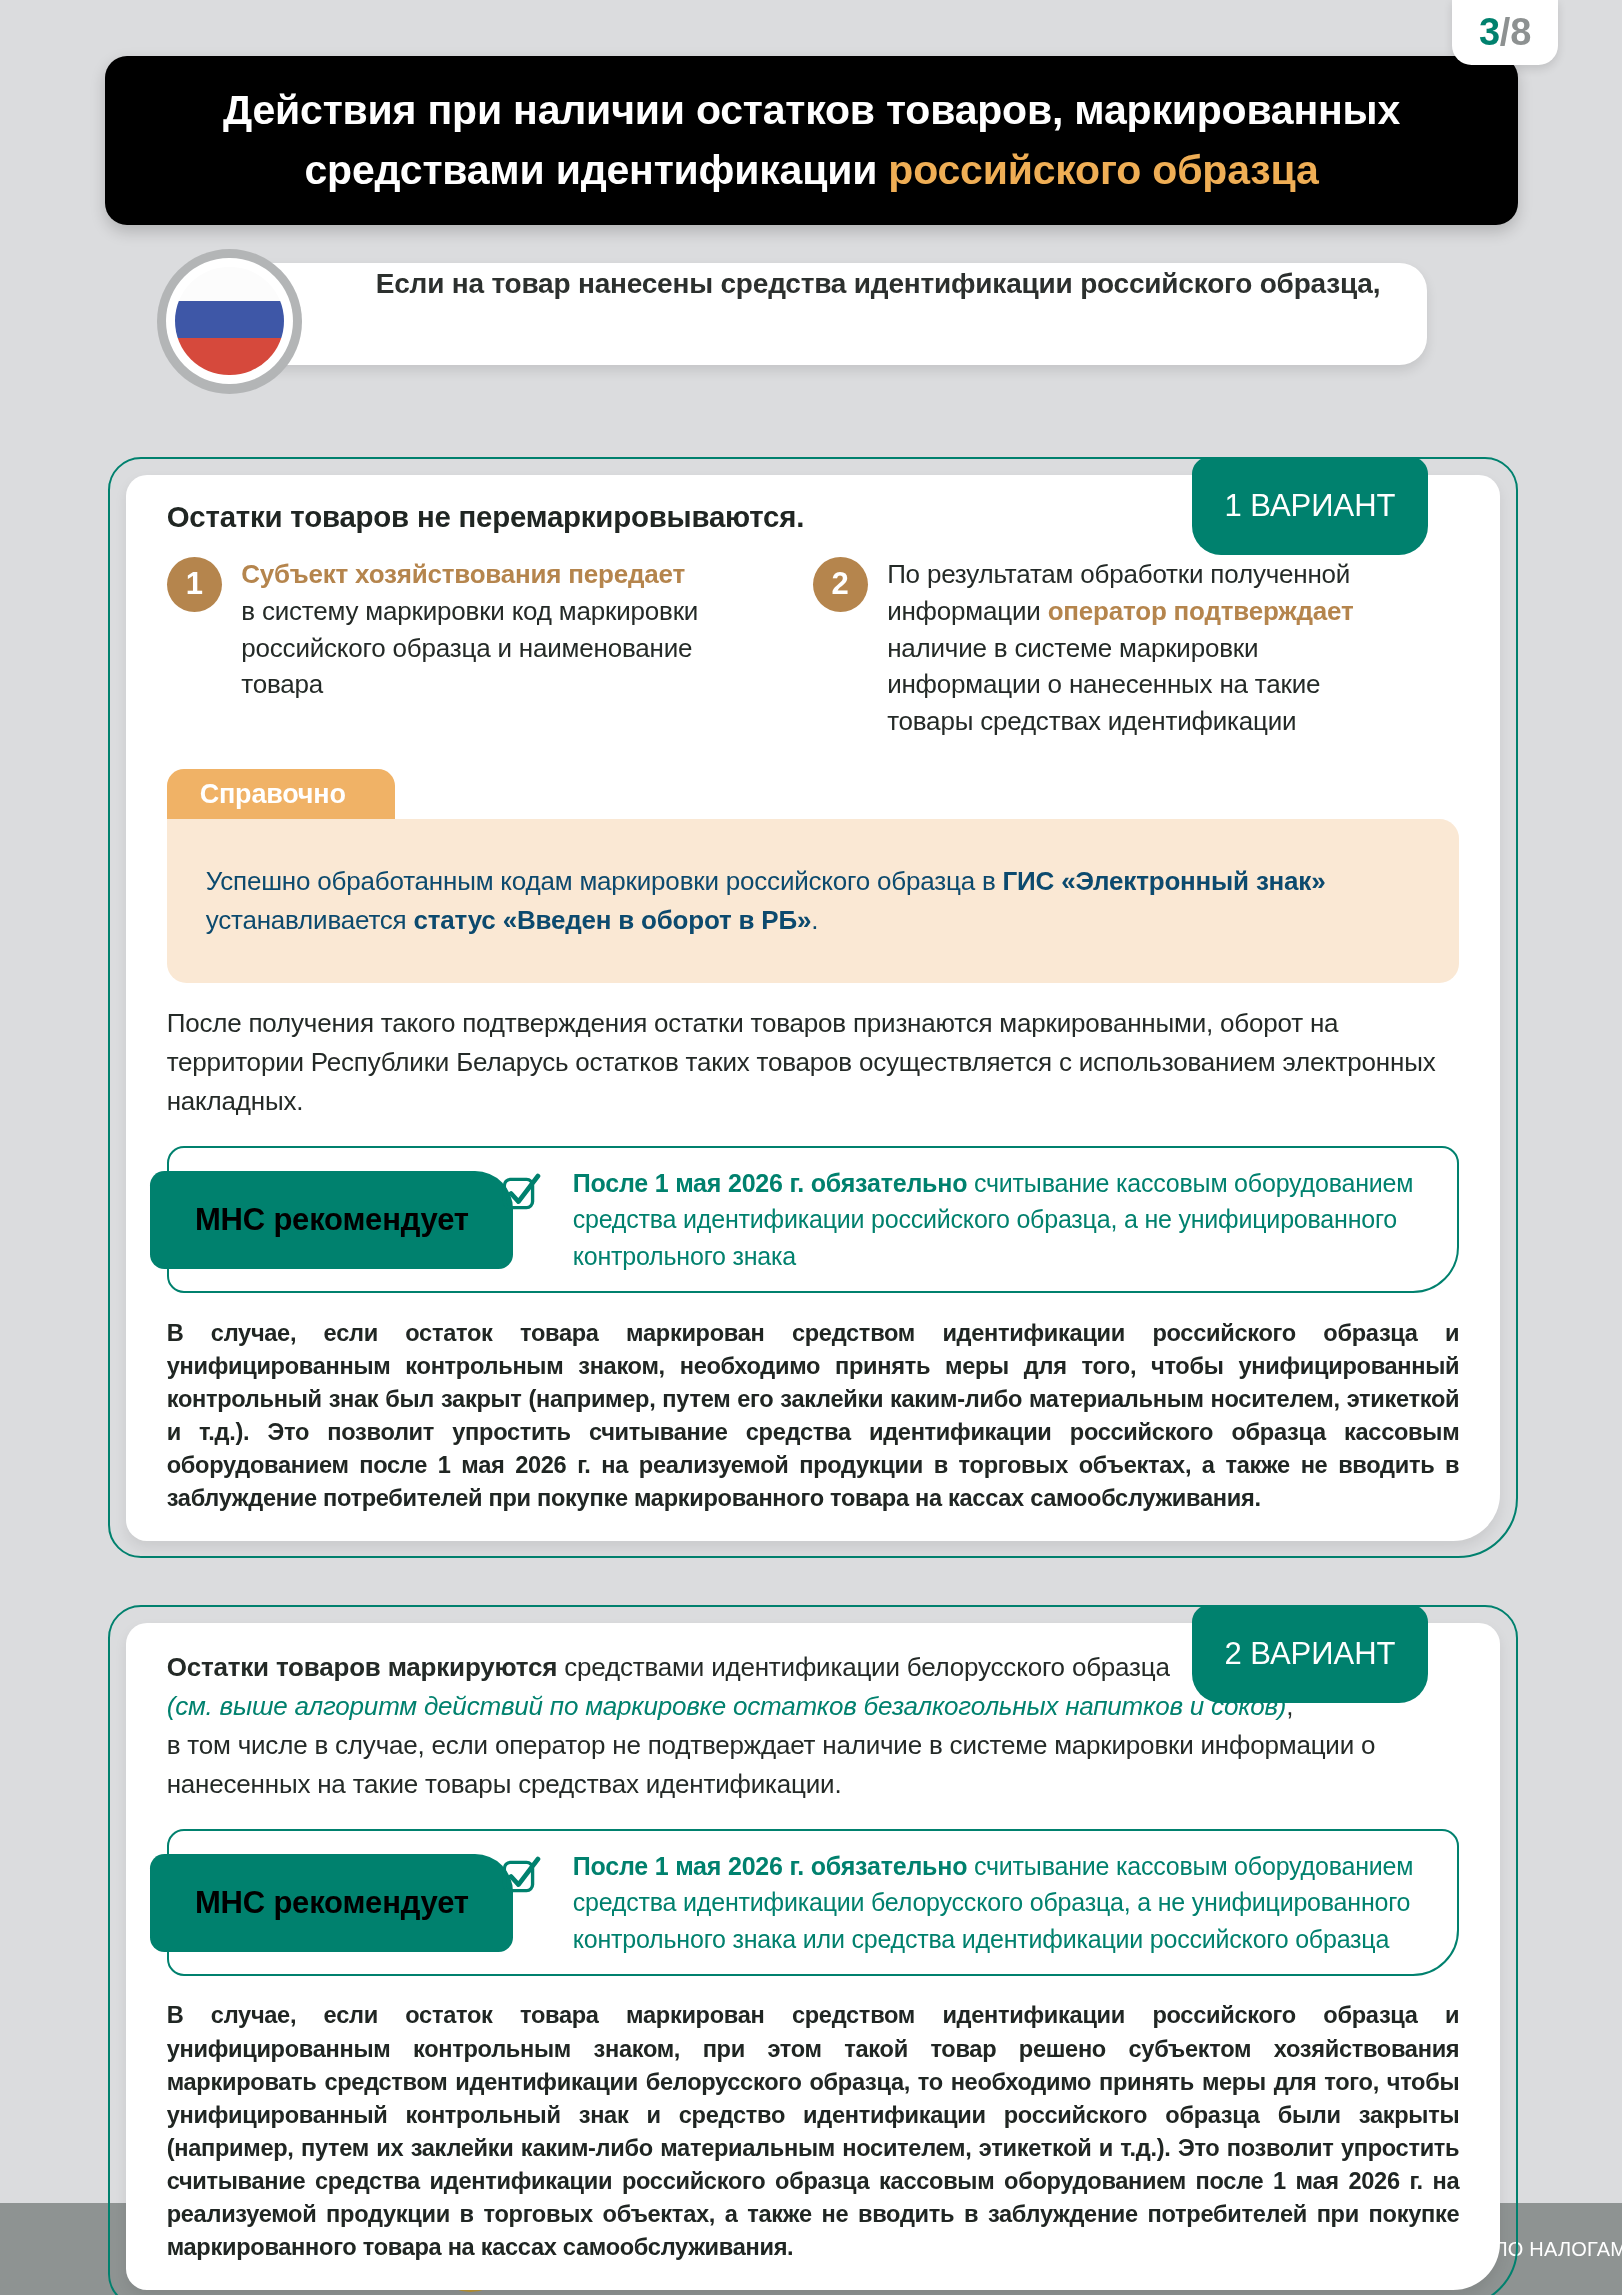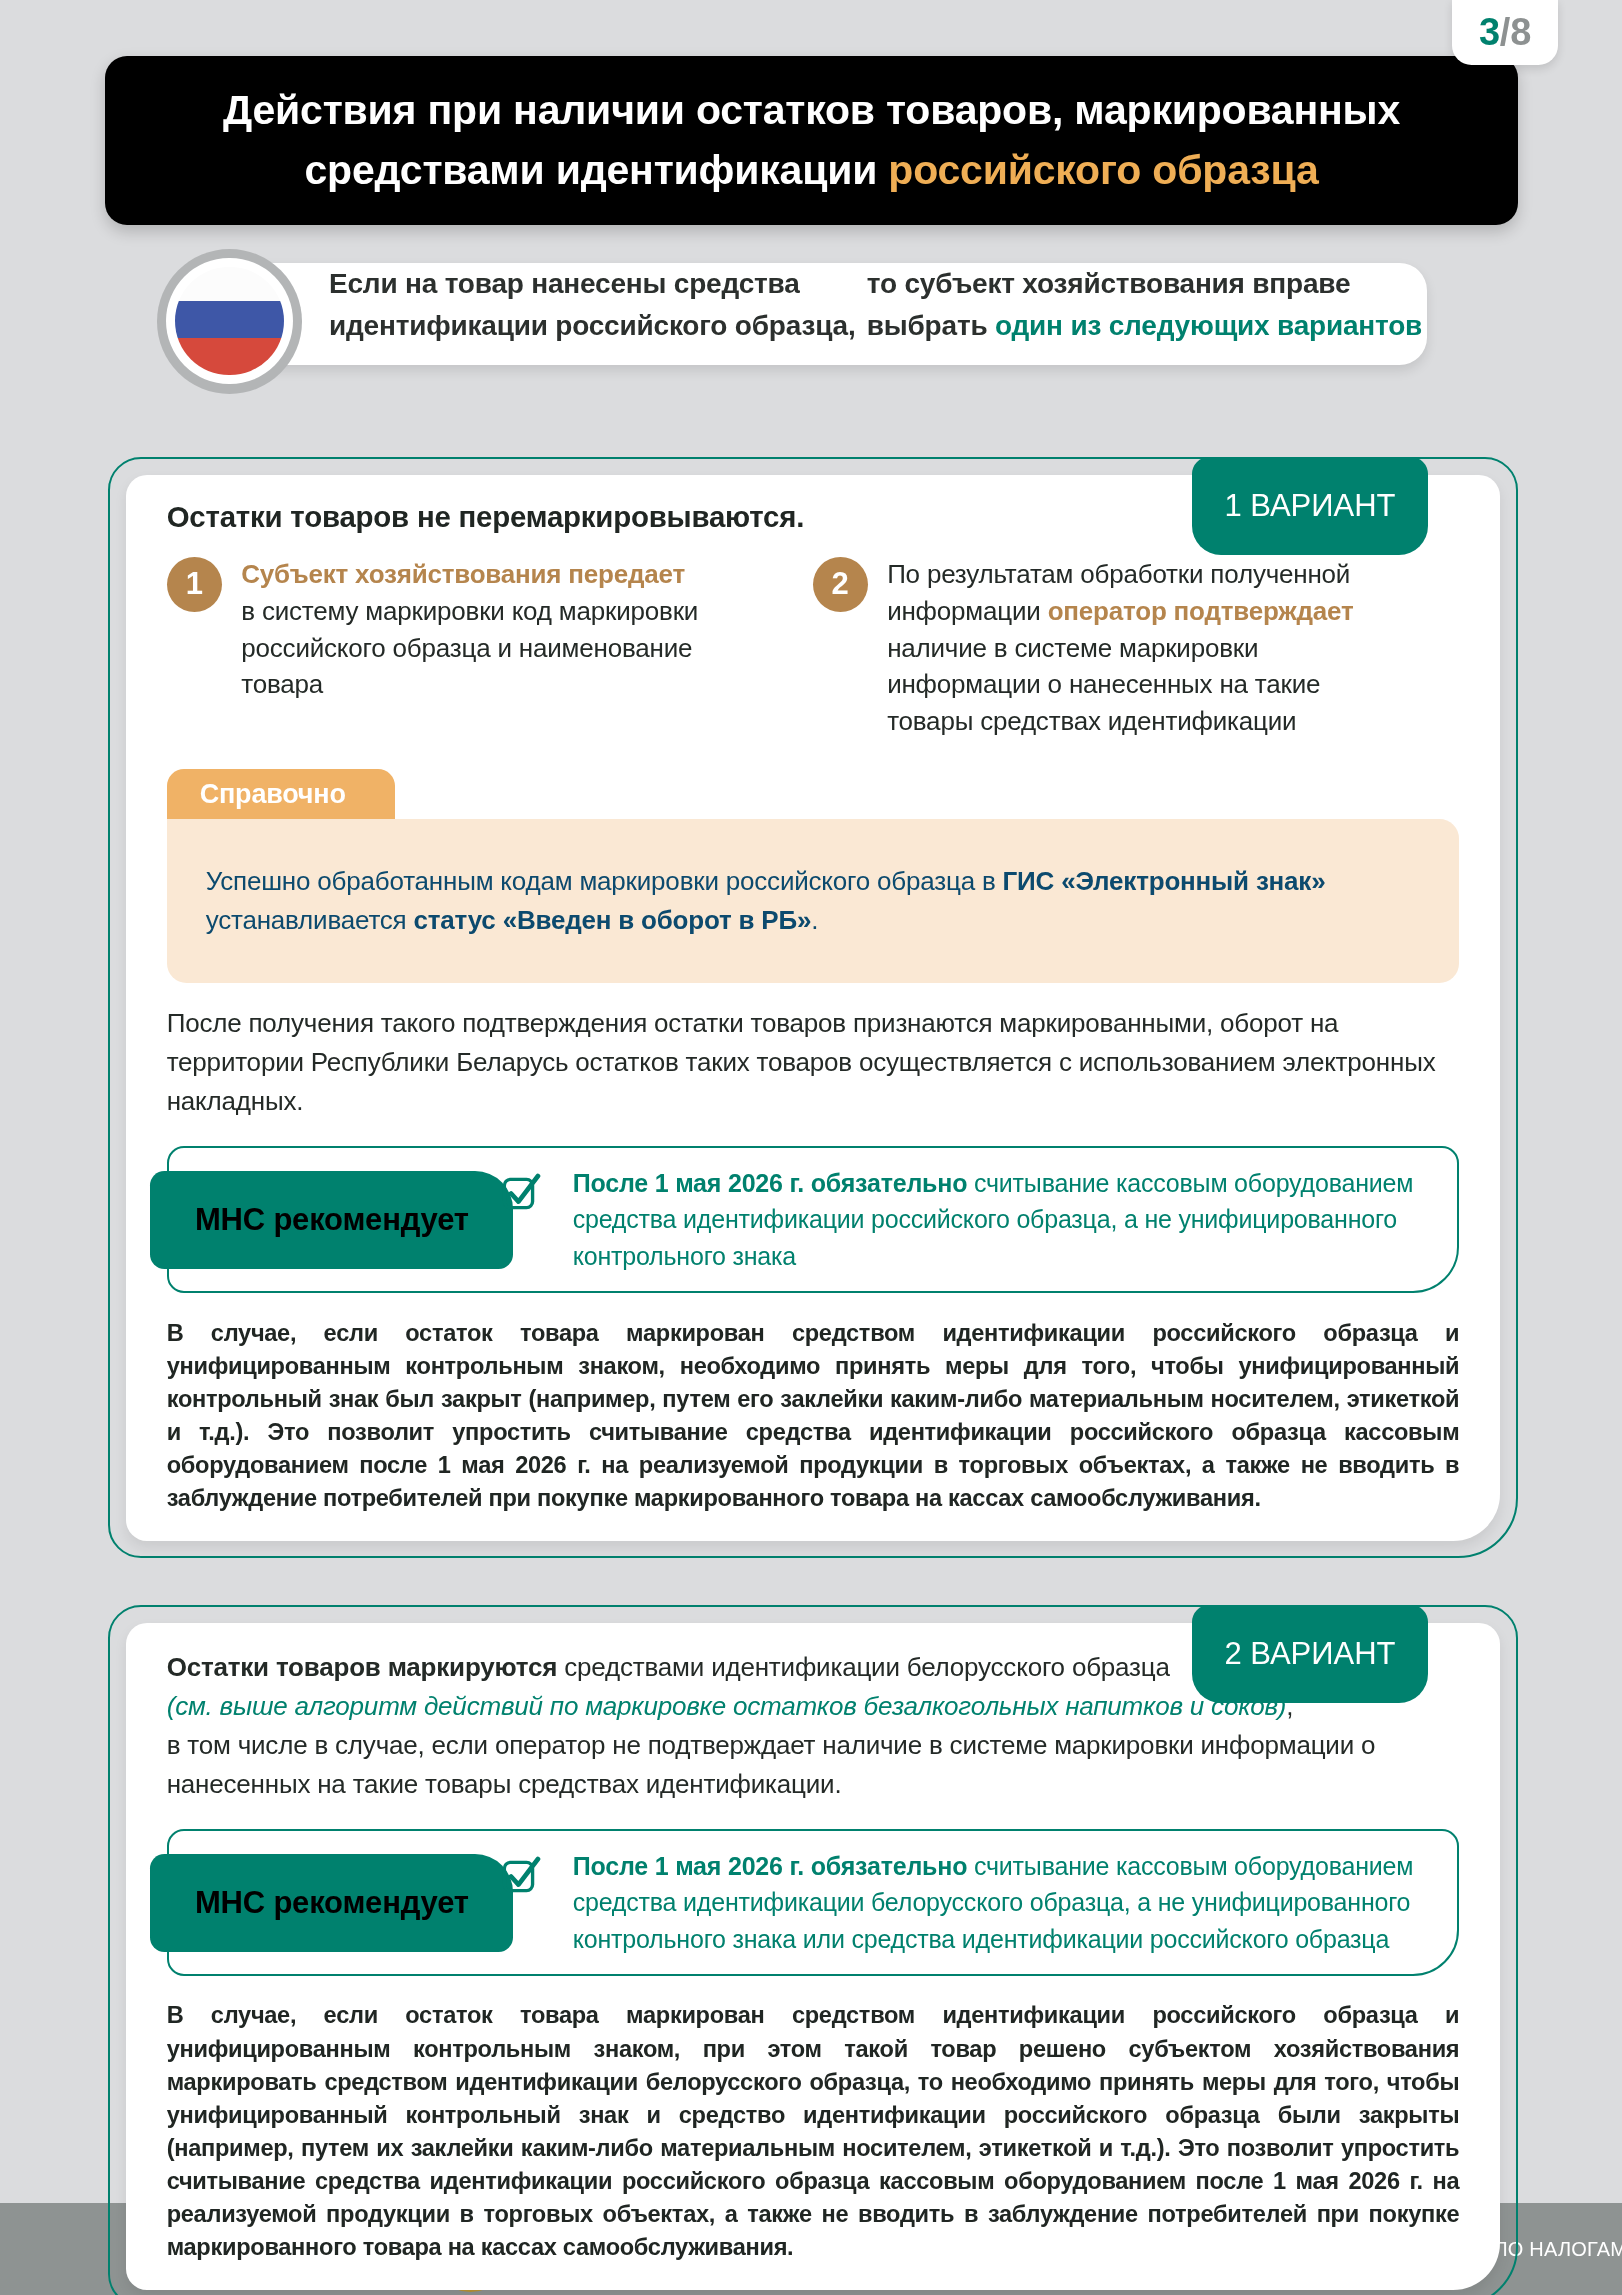--- a/index.html
+++ b/index.html
@@ -124,21 +124,20 @@
     <div class="flag">
       <div class="flag-ring"></div>
       <div class="flag-stripes">
         <div class="fs fs-white"></div>
         <div class="fs fs-blue"></div>
         <div class="fs fs-red"></div>
       </div>
     </div>
     <div class="intro-pill">
       <div>Если на товар нанесены средства идентификации российского образца,</div>
-      <div><span>то субъект хозяйствования вправе выбрать </span><span class="hl-teal">один из следующих вариантов</span></div>
     </div>
   </section>
 
   <main class="main">
 
     <section class="variant">
       <div class="variant-tab">1 ВАРИАНТ</div>
       <div class="variant-card">
         <div class="card-inner">
 

